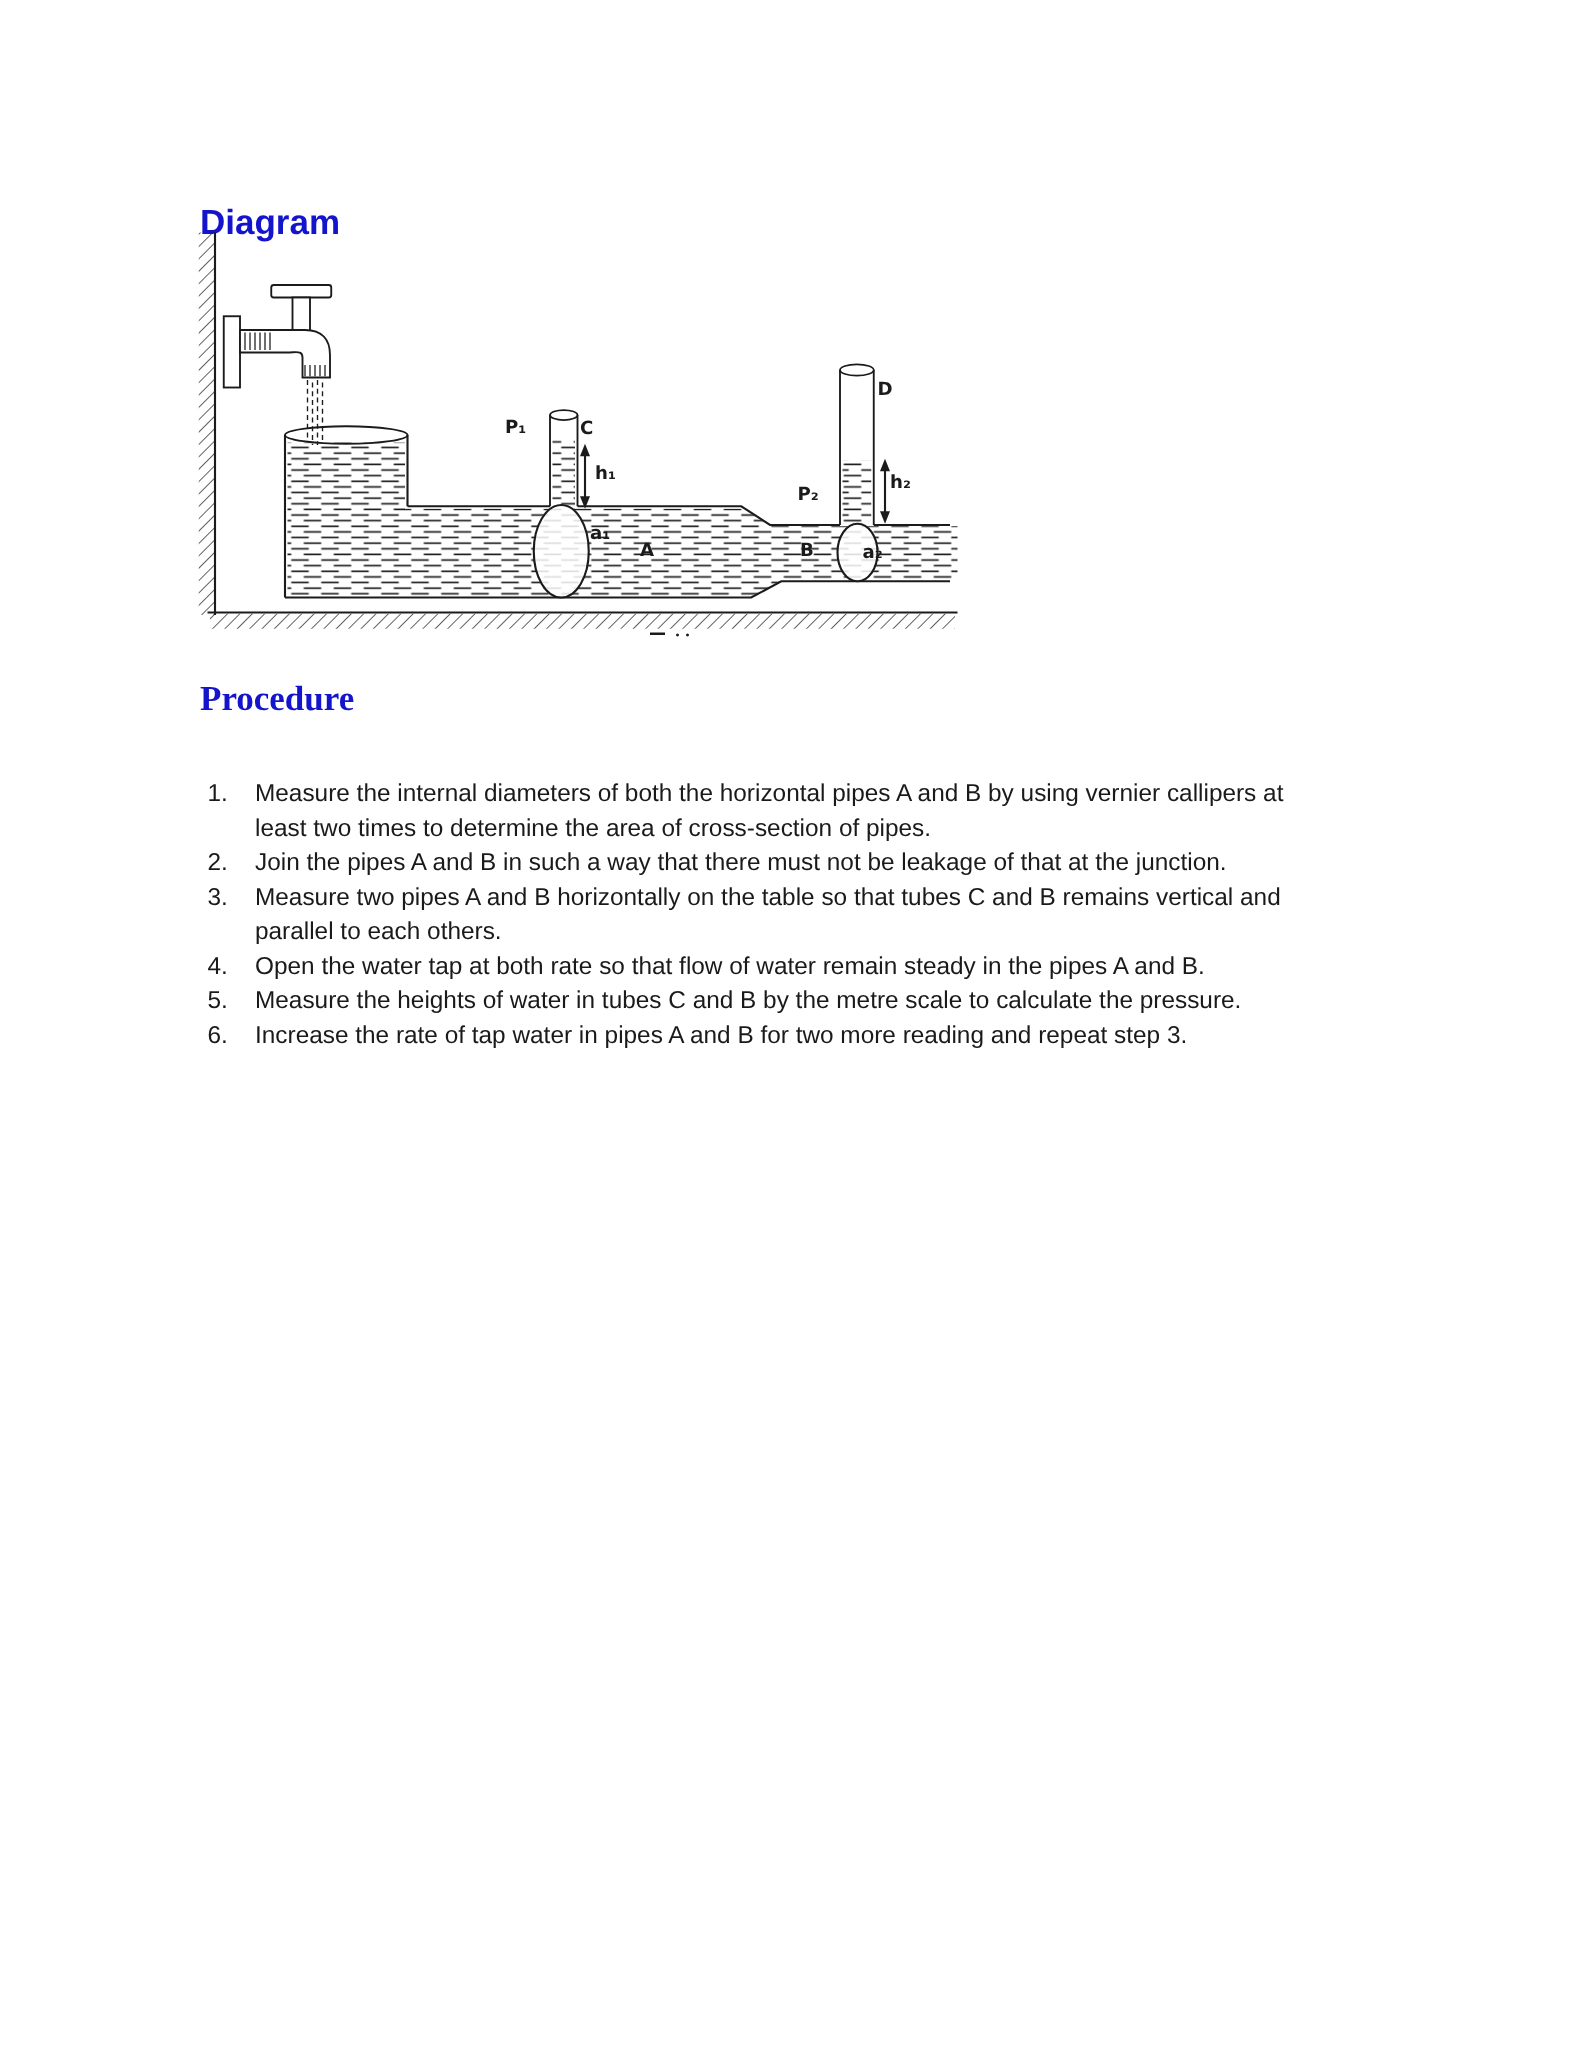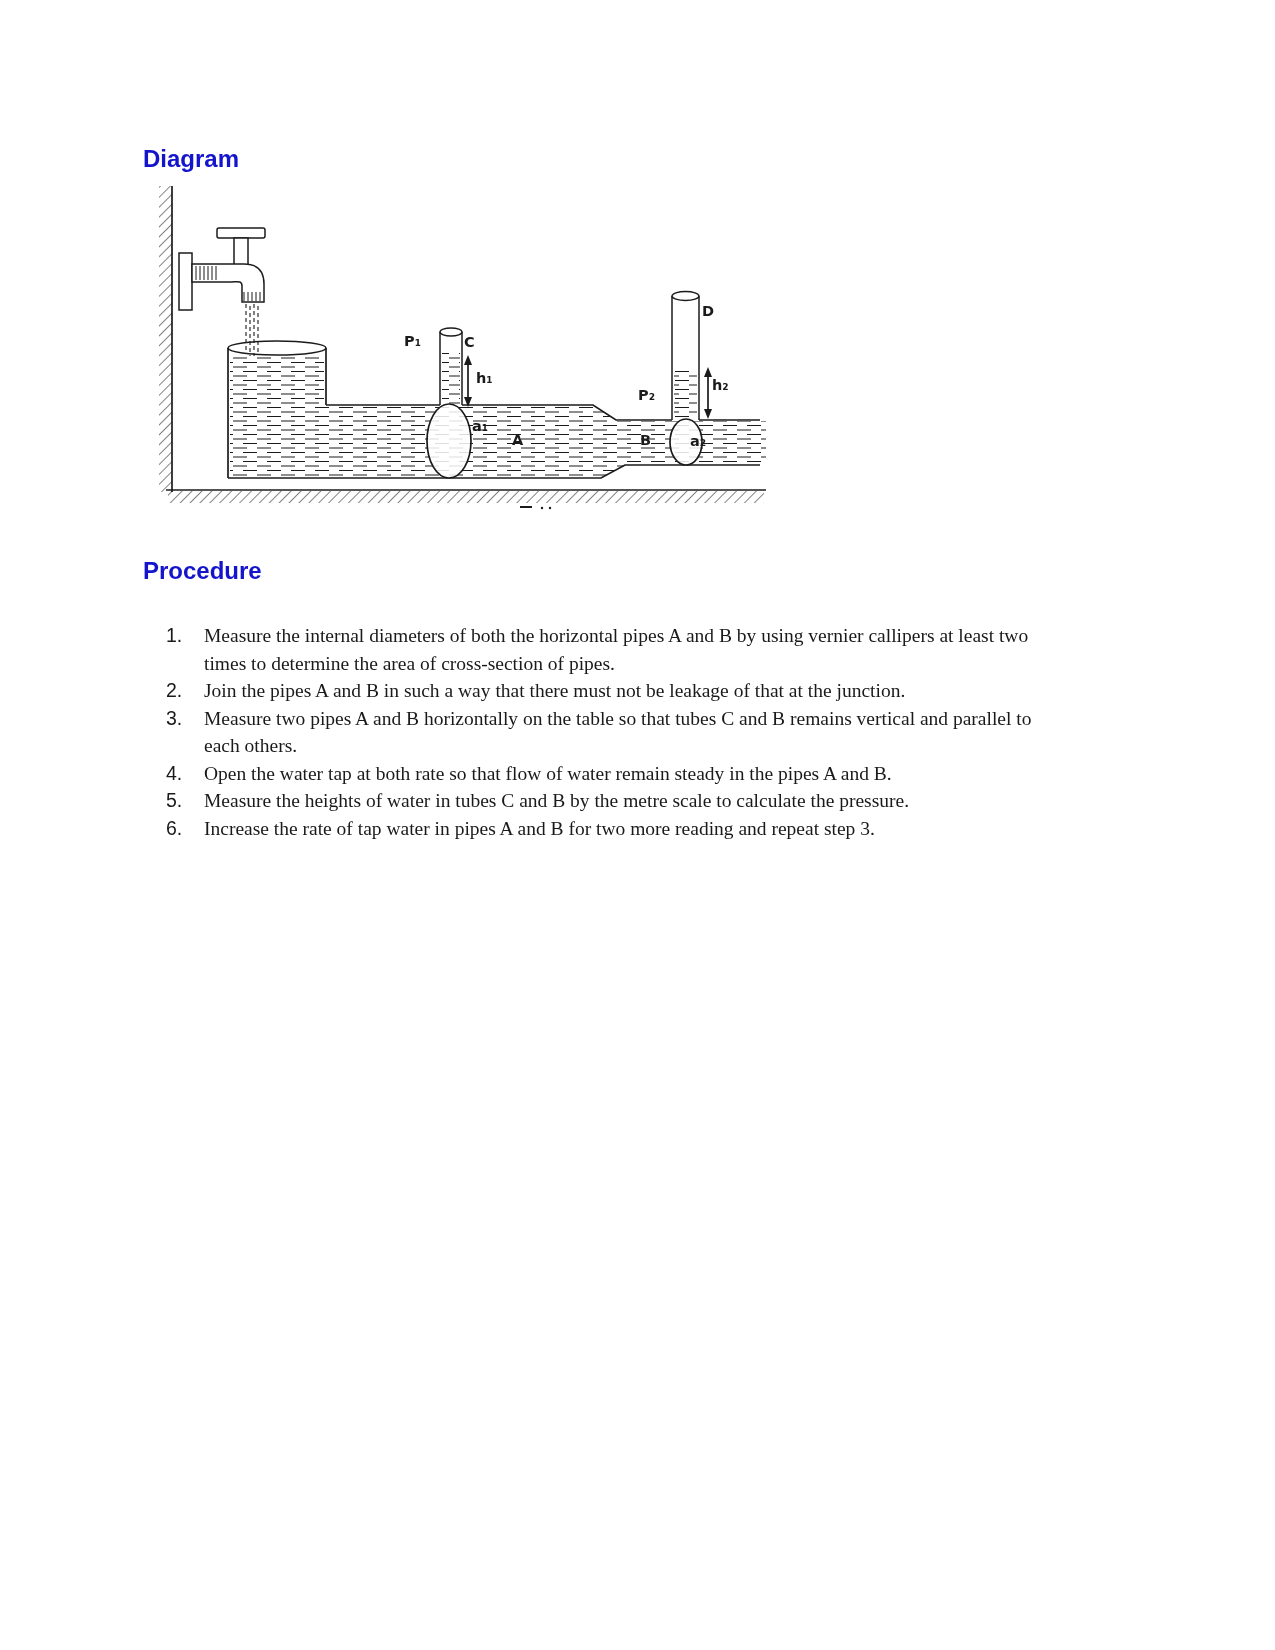--- a/index.html
+++ b/index.html
@@ -8,47 +8,47 @@
     width: 1275px;
     height: 1650px;
     background: #ffffff;
     color: #1a1a1a;
     font-family: "Liberation Sans", "DejaVu Sans", sans-serif;
     position: relative;
     overflow: hidden;
   }
   .heading {
     position: absolute;
-    margin: 0;
-    font-size: 24px;
+    margin: 17px;
+    font-size: 28px;
     font-weight: bold;
     color: var(--accent, #1414cc);
   }
   #diagram-heading { left: 143px; top: 145px; }
-  #procedure-heading { left: 143px; top: 557px; }
+  #procedure-heading { left: 143px; top: 527px; font-family: Liberation Serif, serif; }
   .figure {
     position: absolute;
     left: 146px;
     top: 180px;
     margin: 0;
   }
   .steps {
     position: absolute;
     left: 166px;
     top: 622px;
     width: 900px;
     margin: 0;
     padding: 0;
     list-style: none;
     font-size: 19.5px;
     line-height: 27.5px;
   }
   .step { display: flex; }
   .step .num { flex: 0 0 38px; width: 38px; }
-  .step .txt { flex: 1; font-family: Liberation Serif, serif; }
+  .step .txt { flex: 1; }
   svg text { font-family: "DejaVu Sans", "Liberation Sans", sans-serif; }
 </style>
 </head>
 <body>
 
 <div class="page">
 
   <h2 class="heading" id="diagram-heading">Diagram</h2>
 
   <figure class="figure">

